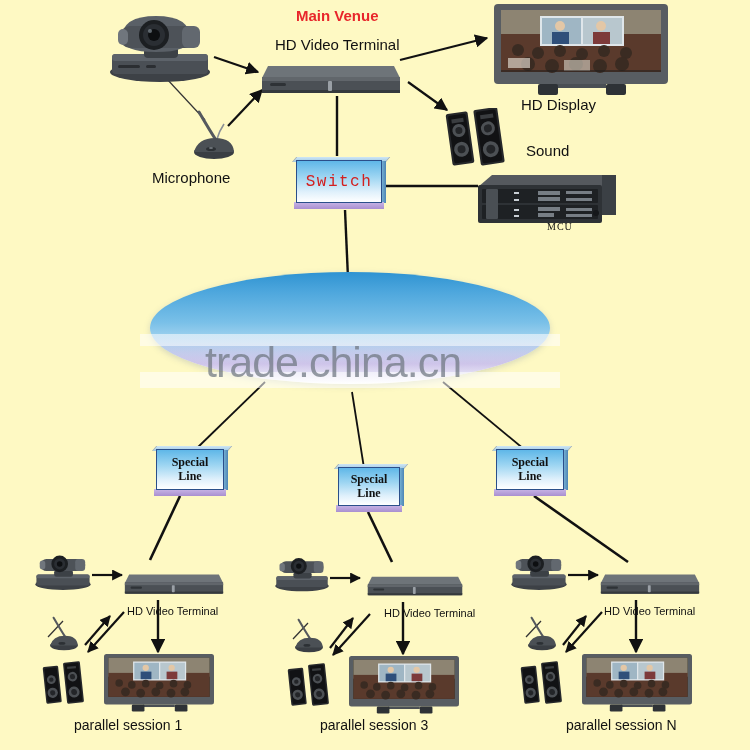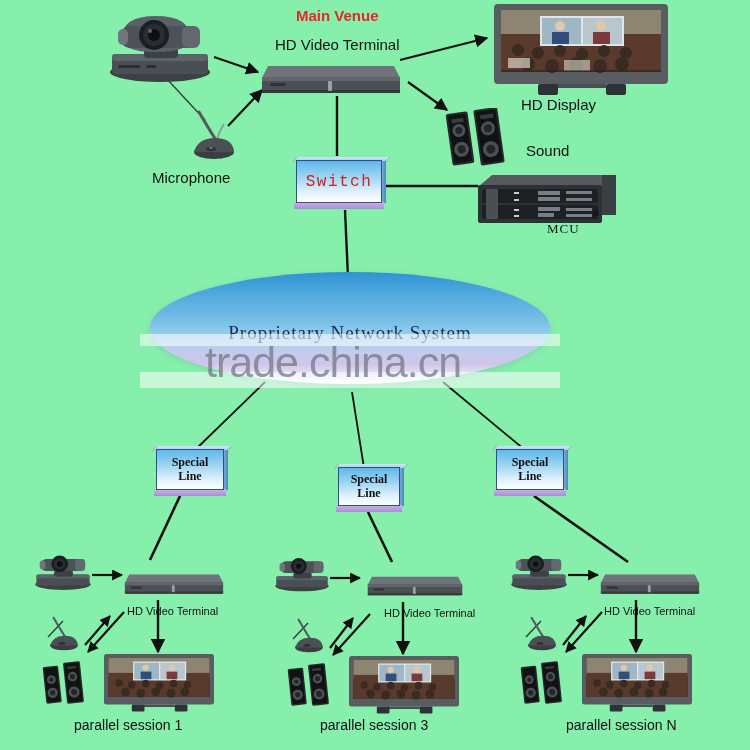--- a/index.html
+++ b/index.html
@@ -1,27 +1,27 @@
 <!DOCTYPE html>
 <html><head>
 <meta charset="utf-8">
 <style>
   html,body{margin:0;padding:0;background:#fff;}
   body{width:750px;height:750px;overflow:hidden;
        font-family:"Liberation Sans",sans-serif;color:#111;}
-  #stage{position:relative;width:750px;height:750px;background:#86efac;}
+  #stage{position:relative;width:750px;height:750px;background:#fef9c3;}
 
   .abs{position:absolute;}
   .lbl{position:absolute;white-space:nowrap;line-height:1;}
 
   
   .t-title      {font-size:15px;font-weight:bold;color:#e8262b;font-family:"Liberation Sans",sans-serif;}
   .t-main       {font-size:15px;color:#111;font-family:"Liberation Sans",sans-serif;}
   .t-small      {font-size:11px;color:#111;font-family:"Liberation Sans",sans-serif;}
-  .t-serif      {font-size:13px;color:#111;font-family:"Liberation Serif",serif;letter-spacing:1px;}
+  .t-serif      {font-size:10px;color:#111;font-family:"Liberation Serif",serif;letter-spacing:1px;}
   .t-session    {font-size:14px;color:#111;font-family:"Liberation Sans",sans-serif;}
 
   
   .boxwrap{position:absolute;}
   .box3d{position:relative;width:100%;height:100%;}
   .box3d .face{
      position:absolute;left:4px;right:4px;top:3px;bottom:6px;
      background:linear-gradient(180deg,#5fb7e8 0%,#9fd6f2 40%,#dff0fb 75%,#ffffff 100%);
      border:1px solid #2b4f8a;
      display:flex;align-items:center;justify-content:center;flex-direction:column;
@@ -270,21 +270,20 @@
       </g>
       <rect x="8" y="24" width="12" height="30" rx="1" fill="#4a4f54"></rect>
       <circle cx="118" cy="48" r="3" fill="#15171a"></circle>
       <path d="M0 22 L-10 18" stroke="#111" stroke-width="2" fill="none"></path>
     </svg>
   </div>
   <div class="lbl t-serif" style="left:547px;top:222px;">MCU</div>
 
   <div class="cloud" style="left:150px;top:272px;width:400px;height:112px;"></div>
   <div class="cloud-edge" style="left:150px;top:272px;width:400px;height:112px;"></div>
-  <div class="cloud-text" style="left:150px;top:322px;width:400px;">Proprietary Network System</div>
 
   <div class="wmband" style="left:140px;top:334px;width:420px;height:12px;"></div>
   <div class="wmband" style="left:140px;top:372px;width:420px;height:16px;"></div>
   <div class="wm" style="left:205px;top:338px;">trade.china.cn</div>
 
   <div class="boxwrap" style="left:152px;top:446px;width:76px;height:50px;">
     <div class="box3d">
       <div class="top"></div>
       <div class="rt"></div>
       <div class="bot"></div>

